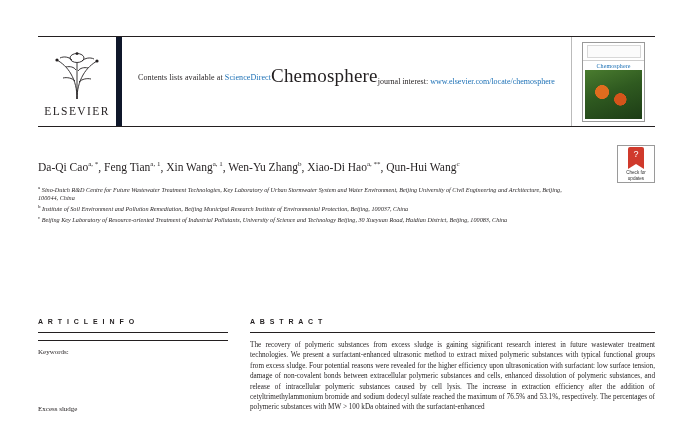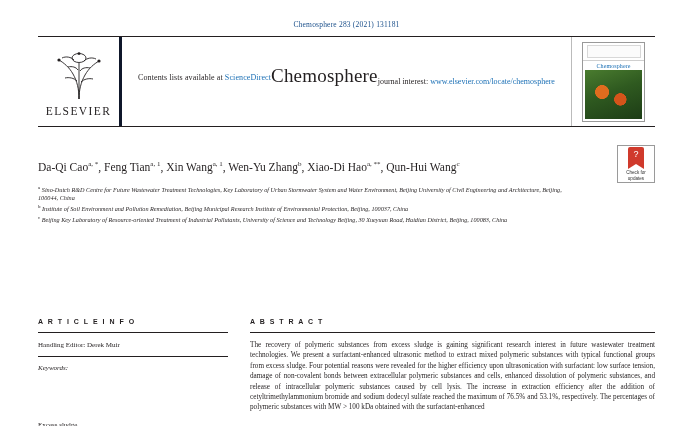--- a/index.html
+++ b/index.html
@@ -42,21 +42,21 @@
     height: 91px;
     border-top: 1px solid #231f20;
     border-bottom: 1px solid #231f20;
     box-sizing: border-box;
     display: flex;
     align-items: stretch;
   }
   .elsevier-box {
     width: 84px;
     flex: 0 0 84px;
-    border-right: 3px solid #0f172a;
+    border-right: 6px solid #0f172a;
     display: flex;
     flex-direction: column;
     align-items: center;
     justify-content: center;
     padding-top: 2px;
     box-sizing: border-box;
   }
   .elsevier-tree {
     width: 62px;
     height: 54px;
@@ -256,21 +256,20 @@
     background: #231f20;
     margin: 6px 0 7px 0;
   }
   .editor-line {
     font-size: 7px;
     color: #231f20;
     line-height: 10px;
   }
   .kw-head {
     font-size: 7px;
-    font-style: italic;
     color: #231f20;
     margin-bottom: 3px;
   }
   .kw-list div {
     font-size: 7px;
     line-height: 10.2px;
     color: #231f20;
     margin-top: 48px;
   }
   .abstract-body {
@@ -278,21 +277,20 @@
     line-height: 10.4px;
     color: #231f20;
     text-align: justify;
   }
 </style>
 </head>
 <body>
 
 <div class="page">
 
-  <div class="running-head">Chemosphere 283 (2021) 131181</div>
 
   <div class="masthead">
 
     <div class="elsevier-box">
       <div class="elsevier-tree">
         <svg viewBox="0 0 62 54" width="62" height="54" aria-hidden="true">
           <g fill="none" stroke="#231f20" stroke-width="0.9">
             <path d="M31 50 C31 40 29 32 25 25 C21 18 16 14 11 11"></path>
             <path d="M31 50 C31 41 33 33 37 26 C41 19 46 15 51 12"></path>
             <path d="M31 50 L31 14"></path>
@@ -362,21 +360,20 @@
       <div><sup>b</sup> <span class="aff-italic">Institute of Soil Environment and Pollution Remediation, Beijing Municipal Research Institute of Environmental Protection, Beijing, 100037, China</span></div>
       <div><sup>c</sup> <span class="aff-italic">Beijing Key Laboratory of Resource-oriented Treatment of Industrial Pollutants, University of Science and Technology Beijing, 30 Xueyuan Road, Haidian District, Beijing, 100083, China</span></div>
     </div>
   </div>
 
   <div class="cols">
 
     <div class="col-left">
       <div class="sec-head">A R T I C L E  I N F O</div>
       <div class="rule"></div>
-      <div class="editor-line">Handling Editor: Derek Muir</div>
       <div class="rule"></div>
       <div class="kw-head">Keywords:</div>
       <div class="kw-list">
         <div>Excess sludge</div>
         <div>Resource recovery</div>
         <div>Surfactant</div>
         <div>Ultrasonic extraction</div>
       </div>
     </div>
 

